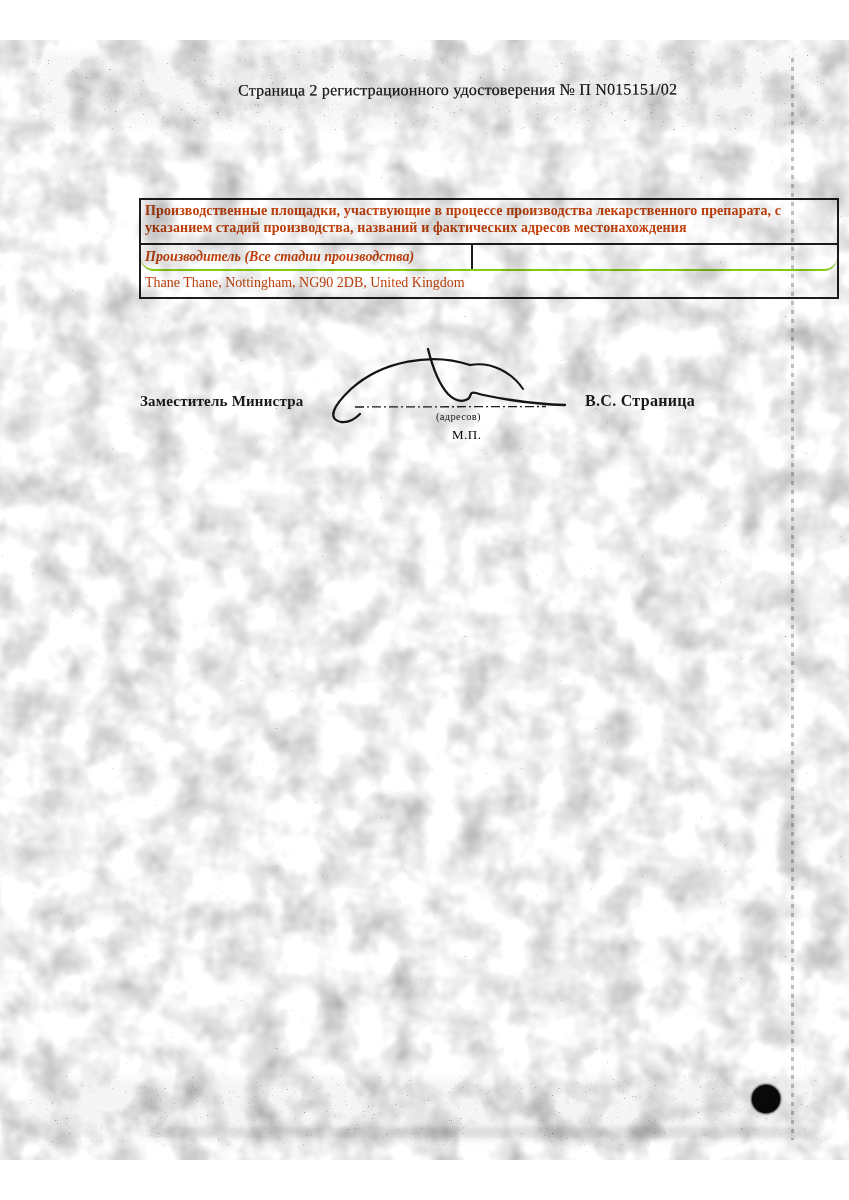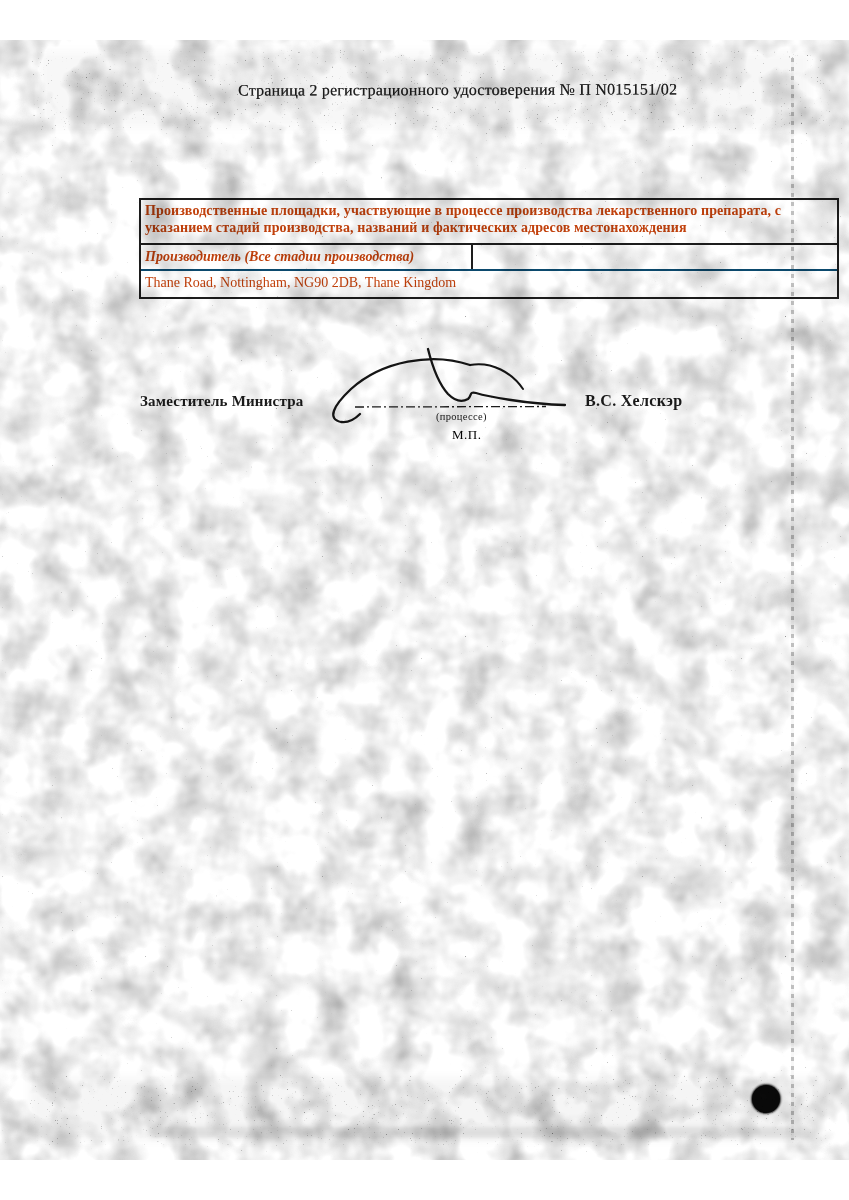--- a/index.html
+++ b/index.html
@@ -43,21 +43,22 @@
     color: #c2410c;
   }
   .t-header {
     padding: 3px 5px 6px 4px;
     font-weight: bold;
     border-bottom: 2px solid #1d1d1d;
     letter-spacing: 0.1px;
   }
   .t-row {
     display: flex;
-    border-bottom: 2px solid #0c4a6e;
+    border-bottom: 2px solid #84cc16;
+    border-radius: 26px;
   }
   .t-cell-left {
     width: 332px;
     box-sizing: border-box;
     border-right: 2px solid #1d1d1d;
     padding: 4px 6px 4px 4px;
     font-weight: bold;
     font-style: italic;
   }
   .t-cell-right {
@@ -162,41 +163,41 @@
 
 <div class="page">
 
   <div class="page-header">Страница 2 регистрационного удостоверения № П N015151/02</div>
 
   <div class="reg-table">
     <div class="t-header">Производственные площадки, участвующие в процессе производства лекарственного препарата, с указанием стадий производства, названий и фактических адресов местонахождения</div>
     <div class="t-row">
       <div class="t-cell-left">Производитель (Все стадии производства)</div>
     </div>
-    <div class="t-address">Thane Road, Nottingham, NG90 2DB, Thane Kingdom</div>
+    <div class="t-address">Thane Thane, Nottingham, NG90 2DB, United Kingdom</div>
   </div>
 
   <div class="official-title">Заместитель Министра</div>
 
   <svg class="sig-svg" viewBox="0 0 250 85">
 
     <line x1="35" y1="62" x2="226" y2="61.5" stroke="#1c1c1c" stroke-width="1.3" stroke-dasharray="9 3 2 3"></line>
 
     <path d="M 150 20 C 112 7, 62 16, 31 44 C 13 61, 7 74, 21 77 C 28 78, 35 74, 40 69" fill="none" stroke="#161616" stroke-width="2.3" stroke-linecap="round"></path>
 
     <path d="M 108 4 C 112 20, 118 38, 128 49 C 134 55, 141 58, 148 54 C 152 51, 149 46, 156 48 C 166 51, 205 59, 245 60" fill="none" stroke="#161616" stroke-width="2.3" stroke-linecap="round"></path>
 
     <path d="M 150 20 C 172 16, 192 28, 203 44" fill="none" stroke="#161616" stroke-width="2" stroke-linecap="round"></path>
   </svg>
 
-  <div class="sig-caption">(процессе)</div>
+  <div class="sig-caption">(адресов)</div>
 
   <div class="stamp-mark">М.П.</div>
 
-  <div class="signer-name">В.С. Хелскэр</div>
+  <div class="signer-name">В.С. Страница</div>
 
   <div class="punch-hole"></div>
   <div class="scan-edge-line"></div>
   <div class="smudge smudge-top"></div>
   <div class="smudge smudge-bottom"></div>
   <div class="smudge smudge-band"></div>
 
   <svg class="noise-layer" width="849" height="1200">
     <defs>
       <filter id="speckFine" x="0%" y="0%" width="100%" height="100%">

